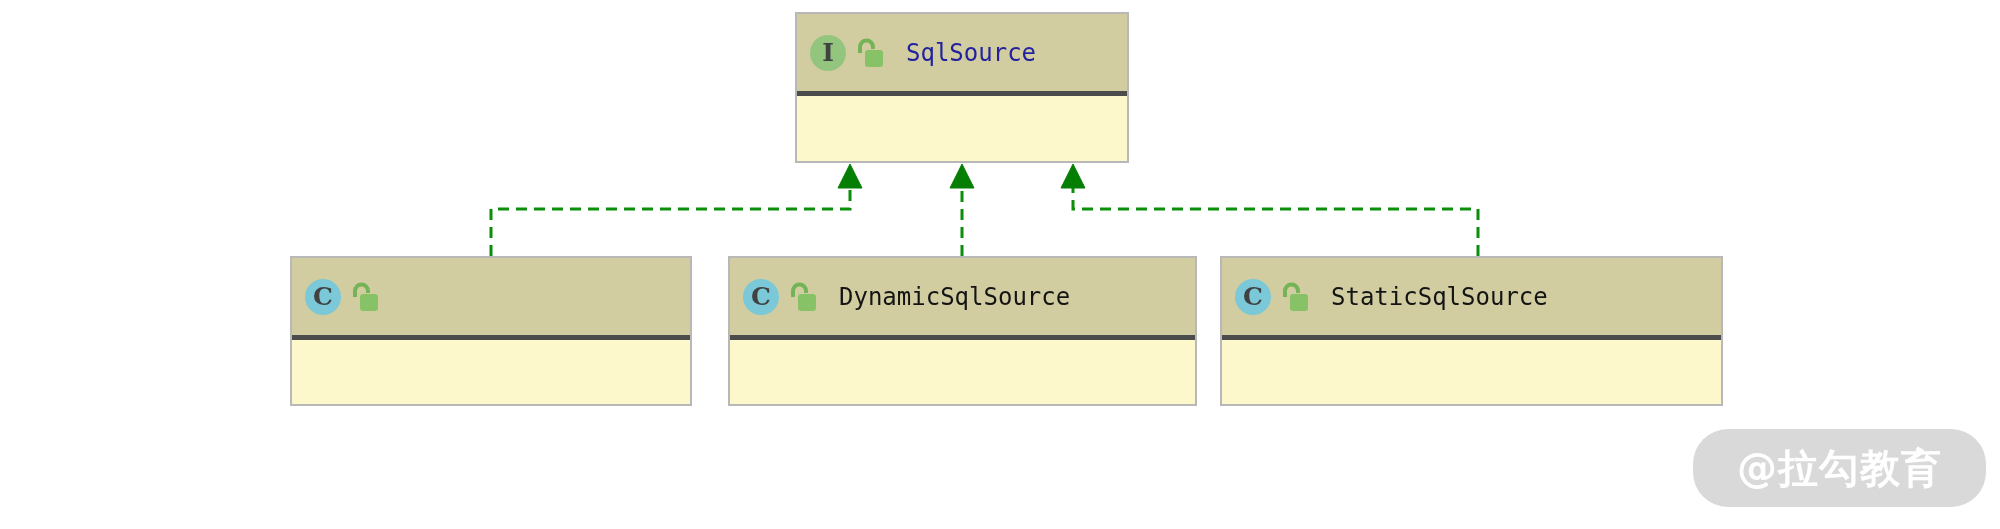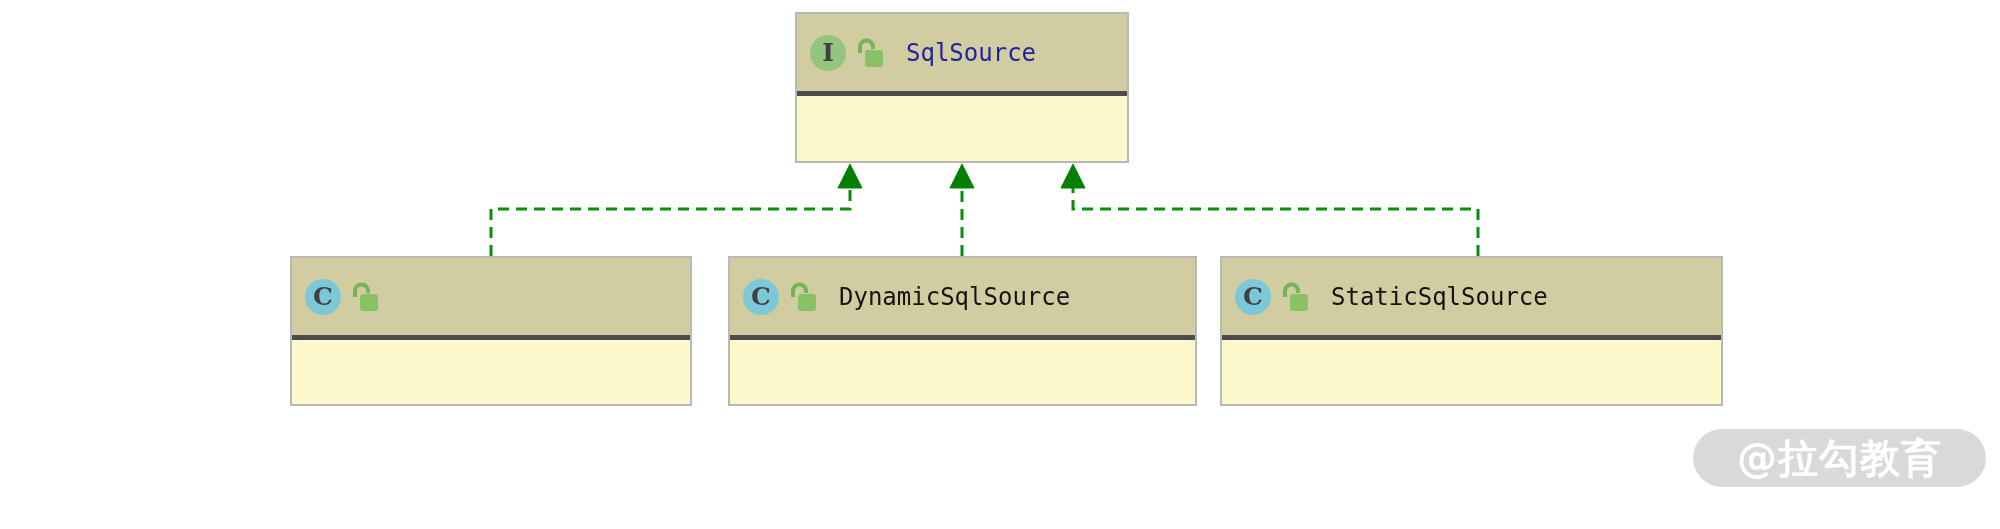--- a/index.html
+++ b/index.html
@@ -70,21 +70,21 @@
     font-size:24px;
     white-space:nowrap;
     letter-spacing:0px;
   }
   .node-interface .node-name{color:var(--interface-name,#22229e);}
   .node-class .node-name{color:var(--class-name,#141414);}
 
   
   .watermark{
     position:absolute;
-    left:1693px;top:429px;width:293px;height:58px;
+    left:1693px;top:429px;width:293px;height:78px;
     border-radius:35px;
     background:var(--watermark-bg,#d9d9d9);
     display:flex;align-items:center;justify-content:center;
     color:var(--watermark-text,#ffffff);
     font-size:40px;font-weight:bold;
     font-family:"DejaVu Sans",sans-serif;
     letter-spacing:1px;
   }
 </style>
 </head>

